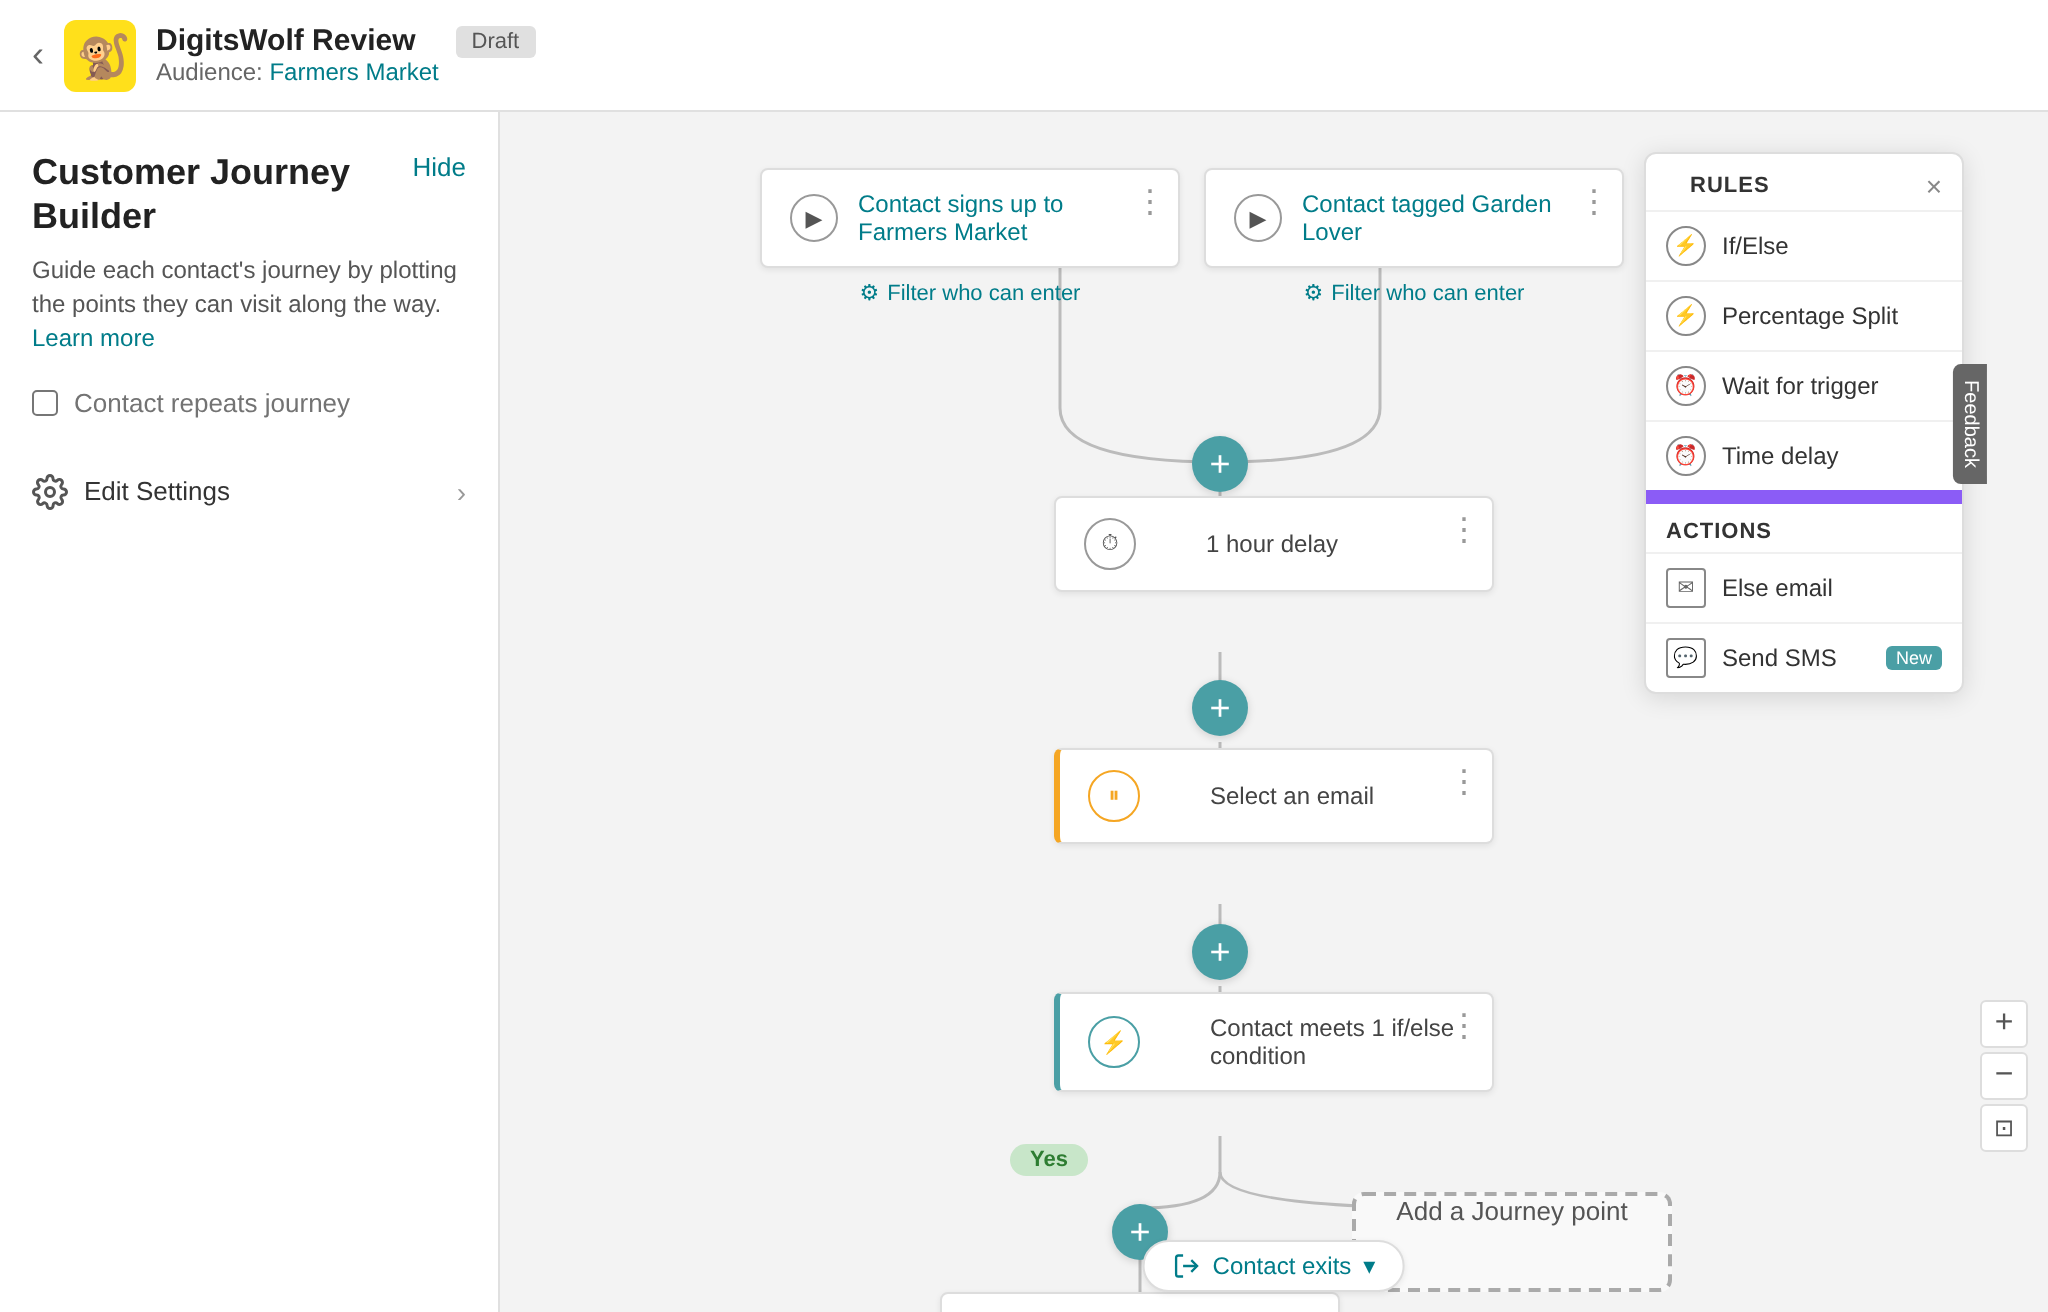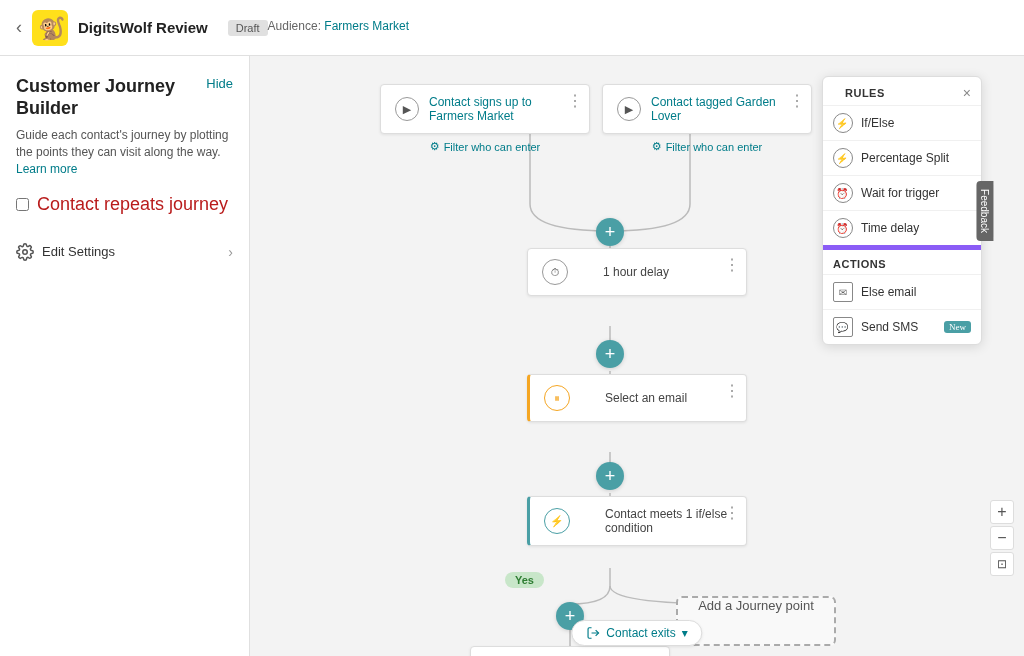--- a/index.html
+++ b/index.html
@@ -20,21 +20,21 @@
       color: #666;
       font-size: 18px;
       cursor: pointer;
       margin-right: 10px;
     }
     .header-logo {
       width: 36px;
       height: 36px;
       margin-right: 10px;
     }
-    .header-title-area { display: flex; flex-direction: row; }
+    .header-title-area { display: flex; flex-direction: column; }
     .header-app-name { font-size: 15px; font-weight: 600; color: #222; }
     .header-audience { font-size: 12px; color: #666; }
     .header-audience a { color: #007c89; text-decoration: none; }
     .draft-badge {
       margin-left: 12px;
       background: #e0e0e0;
       color: #555;
       font-size: 11px;
       padding: 2px 8px;
       border-radius: 3px;
@@ -80,21 +80,21 @@
       line-height: 1.4;
     }
     .sidebar-description a { color: #007c89; }
     .sidebar-checkbox-row {
       display: flex;
       align-items: center;
       gap: 8px;
       margin-bottom: 20px;
     }
     .sidebar-checkbox-row input[type="checkbox"] { cursor: pointer; }
-    .sidebar-checkbox-label { font-size: 18px; color: #b91c1c; }
+    .sidebar-checkbox-label { font-size: 13px; color: #737373; }
     .sidebar-settings-row {
       display: flex;
       align-items: center;
       justify-content: space-between;
       cursor: pointer;
       padding: 8px 0;
     }
     .sidebar-settings-left { display: flex; align-items: center; gap: 8px; }
     .sidebar-settings-label { font-size: 13px; color: #333; }
     .sidebar-chevron { color: #999; font-size: 14px; }
@@ -309,30 +309,29 @@
       color: #666;
       flex-shrink: 0;
     }
     .rules-section-title {
       font-size: 11px;
       font-weight: 700;
       color: #333;
       text-transform: uppercase;
       letter-spacing: 0.5px;
       padding: 8px 10px 4px;
-      border-top: 5px solid #8b5cf6;
+      border-top: 7px solid #8b5cf6;
     }
     .new-badge {
       background: #4a9fa5;
       color: #fff;
       font-size: 9px;
       padding: 1px 5px;
       border-radius: 3px;
       margin-left: auto;
-      font-family: Liberation Serif, serif;
     }
 
     
     .zoom-controls {
       position: absolute;
       right: 10px;
       bottom: 80px;
       display: flex;
       flex-direction: column;
       gap: 2px;

